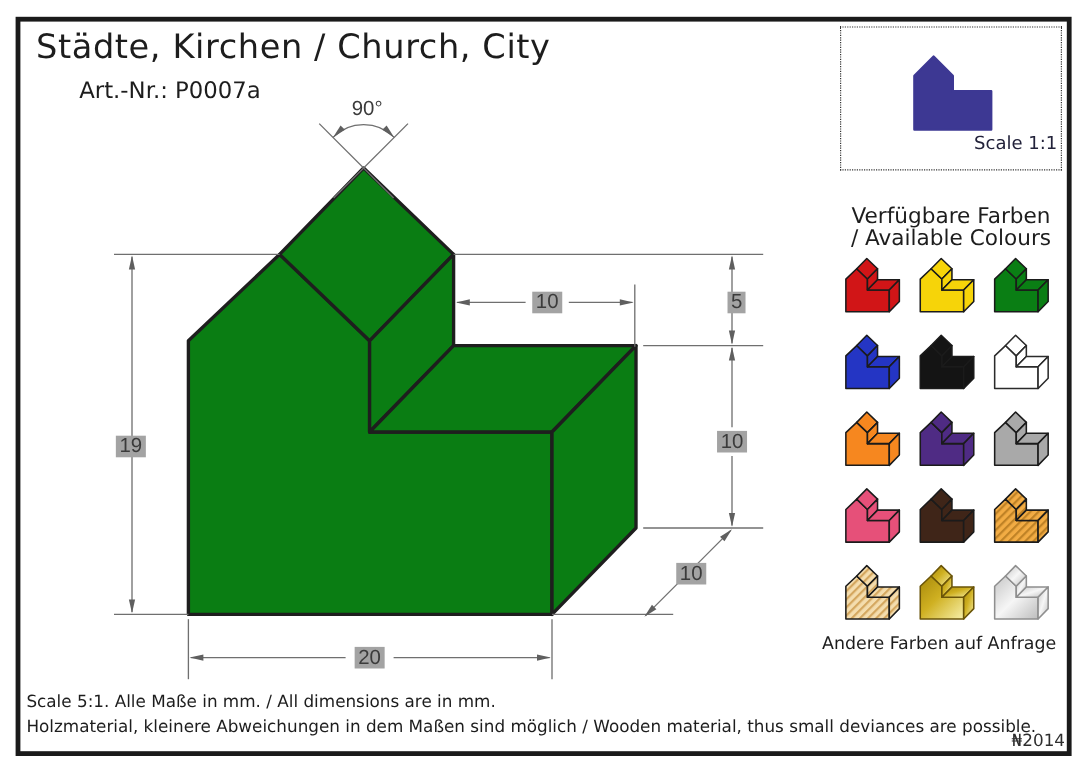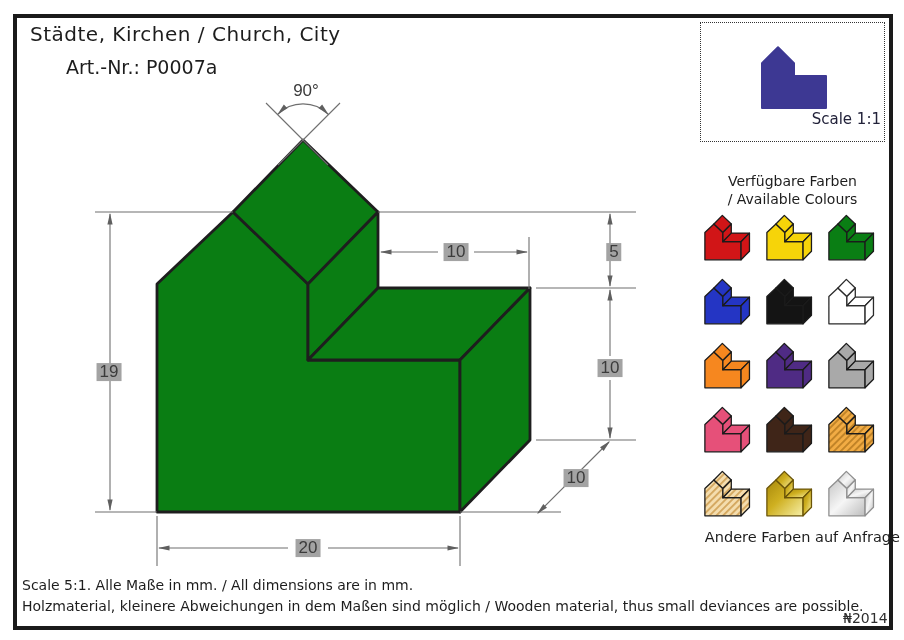--- a/index.html
+++ b/index.html
@@ -2,39 +2,39 @@
 <html><head>
 <meta charset="utf-8">
 <style>
   html,body{margin:0;padding:0;background:#fff;}
   #page{position:relative;width:904px;height:640px;background:#fff;overflow:hidden;
         font-family:"DejaVu Sans",sans-serif;color:#1d1d1d;}
   #border-frame{position:absolute;left:13px;top:14px;width:872px;height:608px;
         border:4px solid #1a1a1a;}
   
   #title-block{position:absolute;left:30px;top:22px;}
-  #page-title{font-size:20px;letter-spacing:.5px;margin:0 0 8px 0;font-weight:500;}
+  #page-title{font-size:28px;letter-spacing:.5px;margin:0 0 8px 0;font-weight:500;}
   .subline{font-size:19px;line-height:26px;margin-left:36px;}
   
   #scale-box{position:absolute;left:700px;top:22px;width:185px;height:120px;
         border:1.5px dotted #333;box-sizing:border-box;}
   #scale-label{position:absolute;right:3px;bottom:13px;font-size:15px;color:#22223a;}
   
   .dim-label{position:absolute;transform:translate(-50%,-50%);
         font-family:"Liberation Sans",sans-serif;font-size:17px;color:#3b3b3b;
         background:#a3a3a3;padding:0 3px;line-height:1.05;white-space:nowrap;}
   .no-bg{background:transparent;}
   
   #colours-heading{position:absolute;left:690px;top:172px;width:205px;
-        text-align:center;font-size:14px;line-height:18px;}
+        text-align:center;font-size:18px;line-height:18px;}
   #swatch-grid{position:absolute;left:703px;top:214px;
         display:grid;grid-template-columns:repeat(3,49px);gap:16px 13px;}
   .swatch{width:49px;height:48px;}
   #colours-footer{position:absolute;left:685px;top:529px;width:215px;
-        text-align:right;font-size:14.5px;line-height:17px;}
+        text-align:left;font-size:14.5px;line-height:17px;}
   
   #footer-notes{position:absolute;left:22px;top:575px;font-size:14px;line-height:21px;}
   #year-mark{position:absolute;left:843px;top:610px;font-size:14px;color:#2e2e2e;}
   svg{display:block;}
 </style>
 </head>
 <body>
 
 <div id="page">
   <div id="border-frame"></div>

